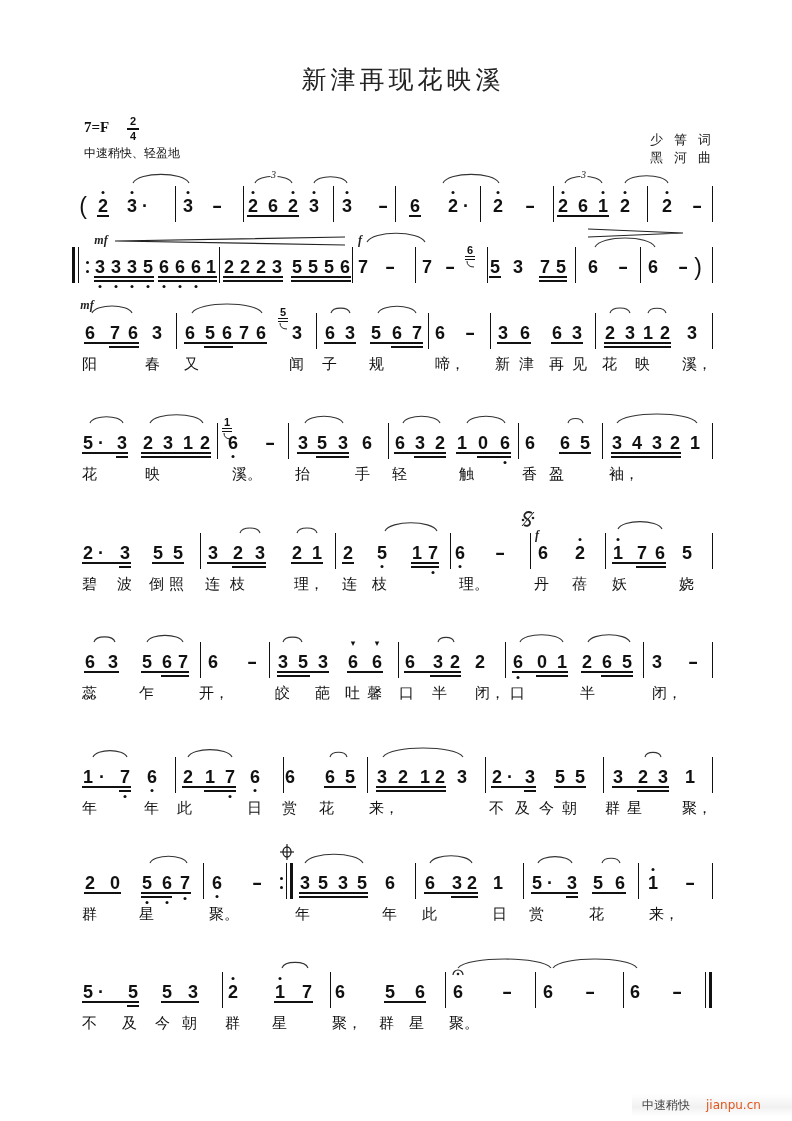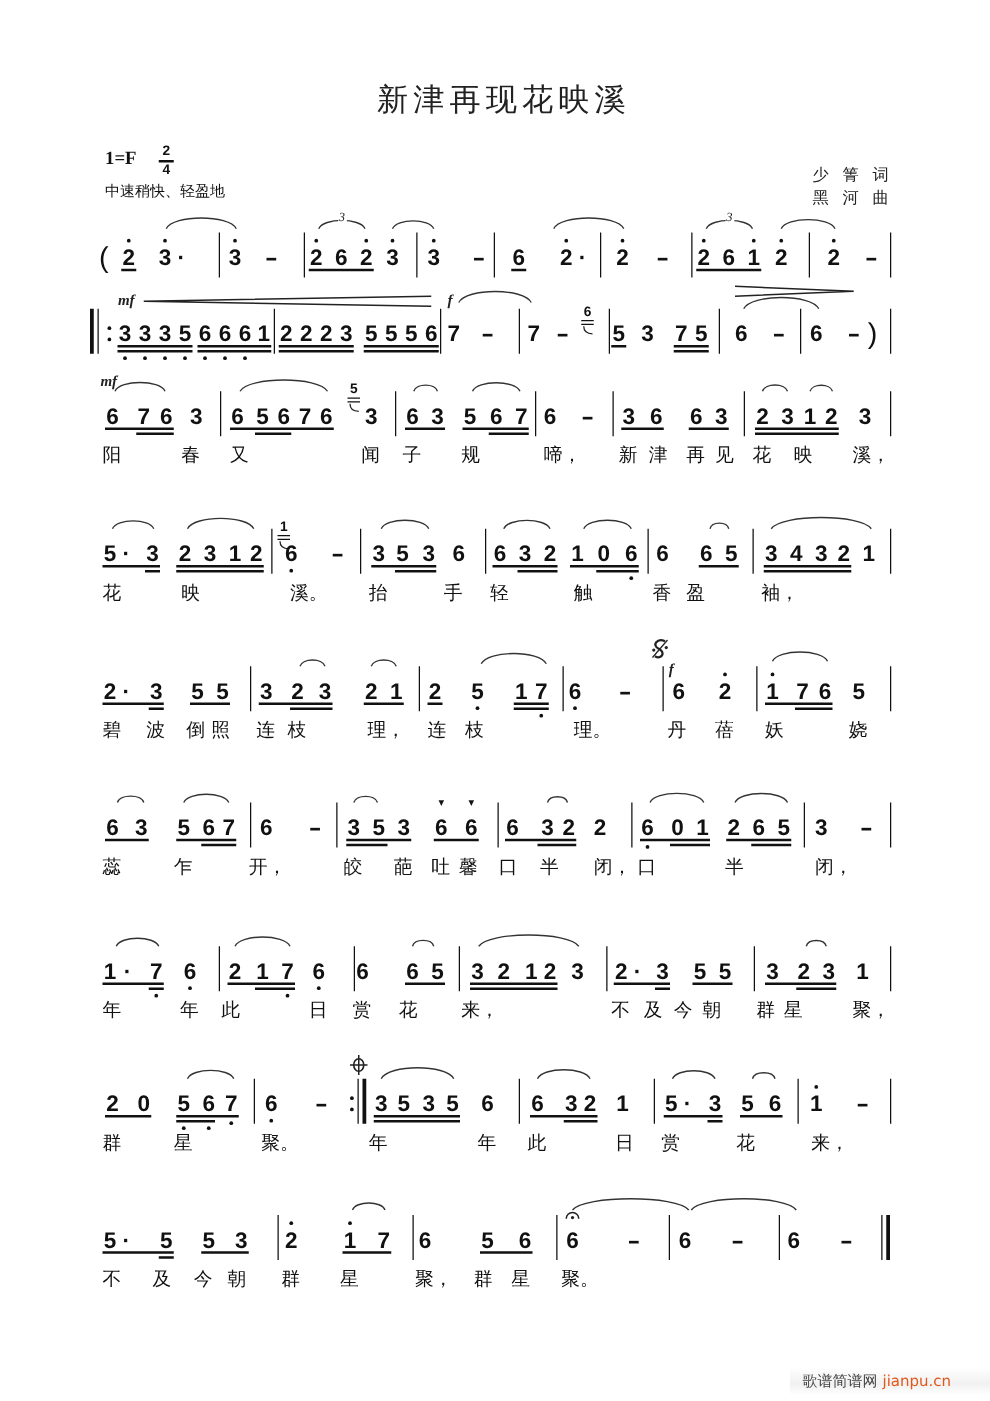--- a/index.html
+++ b/index.html
@@ -77,21 +77,21 @@
   }
   .watermark .wm-name { position: absolute; left: 10px; font-family: "DejaVu Sans", sans-serif; color: #444; }
   .watermark .wm-domain { position: absolute; left: 74px; font-family: "DejaVu Sans", sans-serif; }
 </style>
 </head>
 <body>
 
 <div id="page">
   <div class="title">新津再现花映溪</div>
 
-  <div class="key">1=F</div>
+  <div class="key">7=F</div>
   <div class="ts">
     <div>2</div>
     <div class="ts-line"></div>
     <div>4</div>
   </div>
   <div class="tempo">中速稍快、轻盈地</div>
 
   <div class="credit" style="top:131px;">
     <span class="cname">少箐</span><span>词</span>
   </div>
@@ -707,16 +707,16 @@
         <span class="lyric" style="left: 225px; top: 1014px;">群</span>
         <span class="lyric" style="left: 272px; top: 1014px;">星</span>
         <span class="lyric" style="left: 332px; top: 1014px;">聚，</span>
         <span class="lyric" style="left: 379px; top: 1014px;">群</span>
         <span class="lyric" style="left: 409px; top: 1014px;">星</span>
         <span class="lyric" style="left: 449px; top: 1014px;">聚。</span>
       </div>
     </div>
 
   <div class="watermark">
-    <span class="wm-name">歌谱简谱网</span>
+    <span class="wm-name">中速稍快</span>
     <span class="wm-domain" id="wm-domain" style="color: rgb(226, 86, 28);">jianpu.cn</span>
   </div>
 </div>
 
 </body></html>

